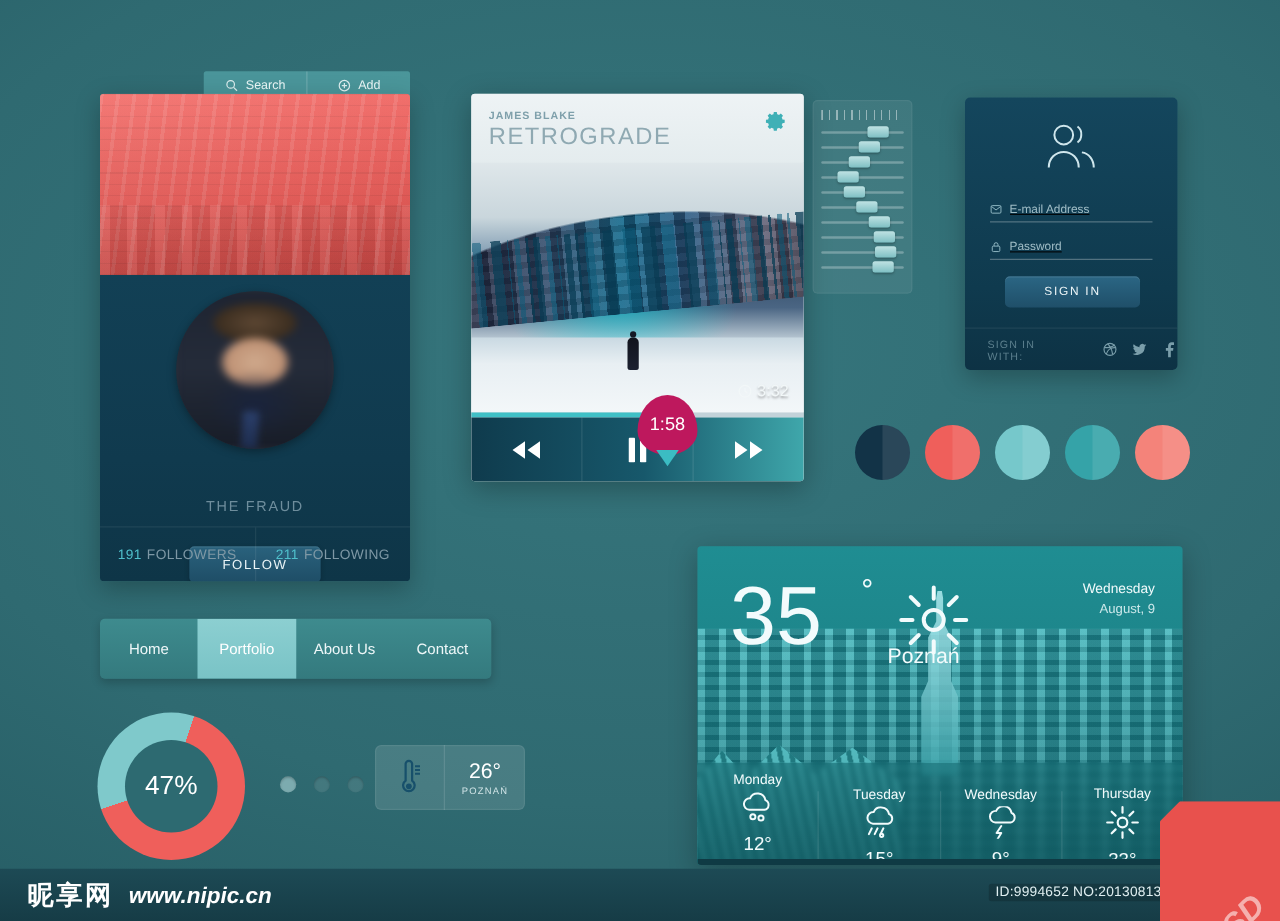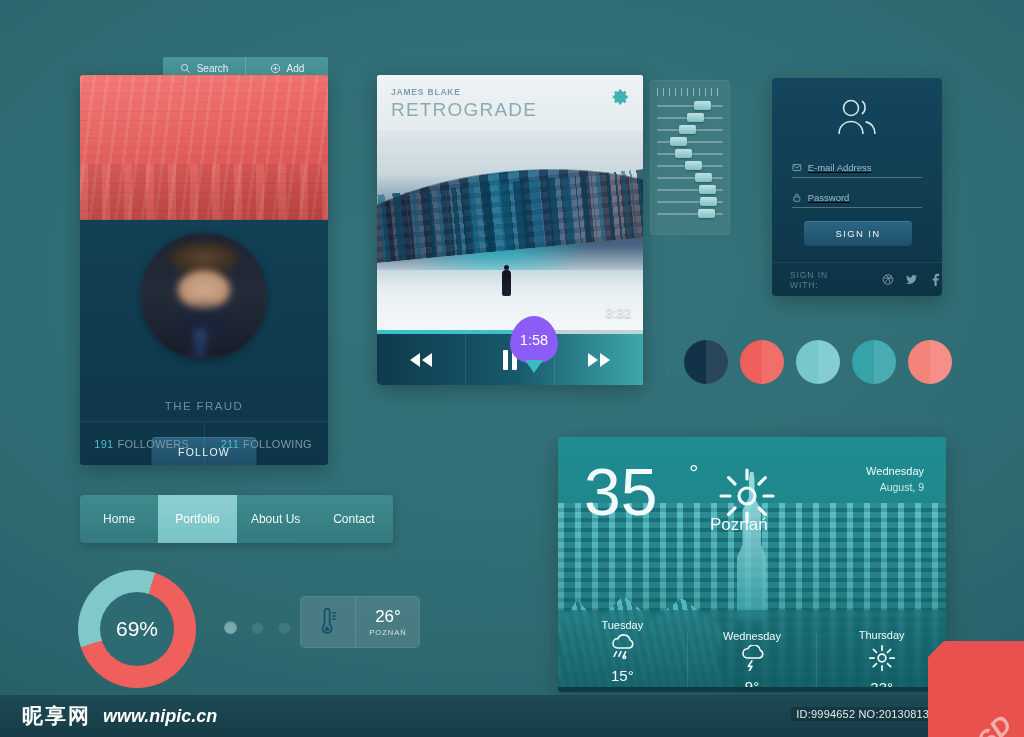--- a/index.html
+++ b/index.html
@@ -135,21 +135,21 @@
   .art-person{ position:absolute; left:47%; bottom:17%; width:9px; height:26px;
     background: linear-gradient(180deg,#10131c,#1b2030); border-radius:4px 4px 2px 2px; }
   .art-person::before{ content:""; position:absolute; left:2px; top:-5px; width:5px; height:5px;
     border-radius:50%; background:#141824; }
 
   .mp-prog{ position:absolute; left:0; top:255px; width:100%; height:4px; background:rgba(180,200,208,.75); }
   .mp-prog i{ display:block; height:100%; width:59%; background:#3fc0c6; }
   .mp-bubble{
     position:absolute; left:59%; top:289px; transform:translate(-50%,-100%);
     width:48px; height:48px; border-radius:50% 50% 50% 50%/60% 60% 40% 40%;
-    background:#8b5cf6; display:flex; align-items:center; justify-content:center;
+    background:#be185d; display:flex; align-items:center; justify-content:center;
     color:#fff; font-size:14.5px; z-index:5;
   }
   .mp-bubble::after{ content:""; position:absolute; bottom:-9px; left:50%; transform:translateX(-50%);
     border-left:9px solid transparent; border-right:9px solid transparent; border-top:13px solid #3bbcc3; }
   .mp-bubble span{ position:relative; z-index:2; }
   .mp-total{ position:absolute; right:12px; top:230px; color:#f2f7f8; font-size:13px;
     display:flex; align-items:center; gap:4px; text-shadow:0 1px 2px rgba(0,0,0,.35); }
   .mp-ctrls{
     position:absolute; left:0; bottom:0; width:100%; height:51px; display:flex;
     background: linear-gradient(90deg,#0f3b4d 0%, #17586b 52%, #3fa7ab 100%);
@@ -510,21 +510,21 @@
 
 <div id="navtabs">
     <button class="tab">Home</button>
     <button class="tab active">Portfolio</button>
     <button class="tab">About Us</button>
     <button class="tab">Contact</button>
   </div>
 
 <div id="donut">
   <div class="donut-ring" style="background: conic-gradient(from 18deg, rgb(239, 95, 91) 0deg, rgb(239, 95, 91) 234deg, rgb(127, 201, 203) 234deg, rgb(127, 201, 203) 360deg);"></div>
-  <div class="donut-hole">69%</div>
+  <div class="donut-hole">47%</div>
 </div>
 
 <div id="dots">
     <div class="dot active"></div>
     <div class="dot"></div>
     <div class="dot"></div>
   </div>
 
 <div id="thermo">
   <div class="th-left">
@@ -550,20 +550,29 @@
   <svg class="w-sun" width="58" height="58" viewBox="0 0 58 58" fill="none" stroke="#f2fbfc" stroke-width="3.2" stroke-linecap="round">
     <circle cx="29" cy="29" r="8"></circle>
     <path d="M29 3v9M29 46v9M3 29h9M46 29h9M10.6 10.6l6.4 6.4M41 41l6.4 6.4M47.4 10.6L41 17M17 41l-6.4 6.4"></path>
   </svg>
   <div class="w-city">Poznań</div>
   <div class="w-day">Wednesday</div>
   <div class="w-date">August, 9</div>
 
   <div class="w-forecast">
       <div class="fc">
+        <div class="fc-day">Monday</div>
+        <span><svg width="30" height="26" viewBox="0 0 32 28" fill="none" stroke="#f2fbfc" stroke-width="1.7" stroke-linecap="round">
+            <path d="M9 16a5 5 0 01.6-10 7 7 0 0113.2 1.6A4.4 4.4 0 0122 16z"></path>
+            <circle cx="12" cy="22" r="2.2"></circle>
+            <circle cx="19" cy="23" r="2.2"></circle>
+          </svg></span>
+        <div class="fc-temp">12°</div>
+      </div>
+      <div class="fc">
         <div class="fc-day">Tuesday</div>
         <span><svg width="30" height="26" viewBox="0 0 32 28" fill="none" stroke="#f2fbfc" stroke-width="1.7" stroke-linecap="round">
             <path d="M11 15a5 5 0 01.6-10 7 7 0 0113.2 1.6A4.4 4.4 0 0124 15z"></path>
             <path d="M10 19l-2.5 5M15 19l-2.5 5M20 19l-2.5 5"></path>
             <circle cx="18.5" cy="25" r="1.4"></circle>
           </svg></span>
         <div class="fc-temp">15°</div>
       </div>
       <div class="fc">
         <div class="fc-day">Wednesday</div>

